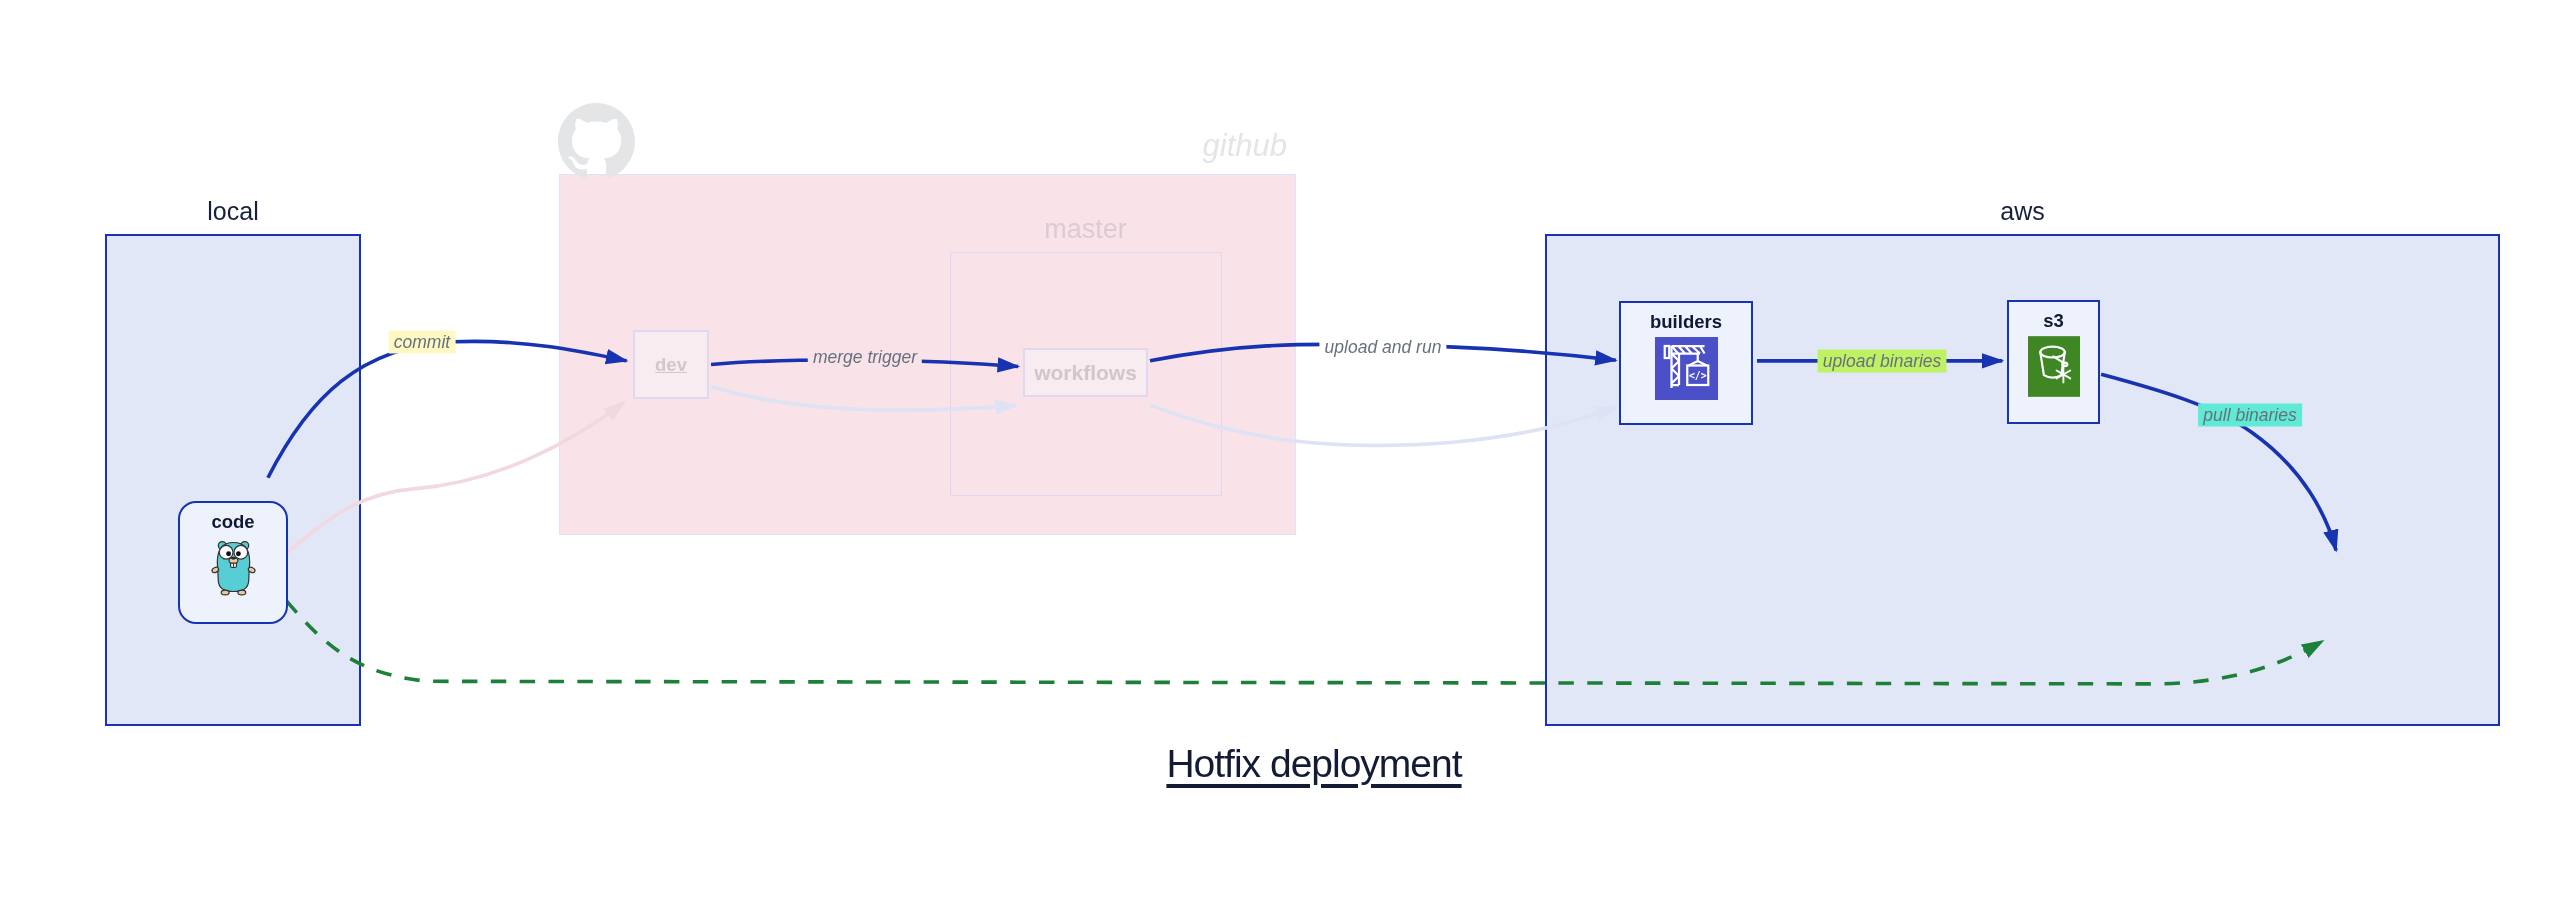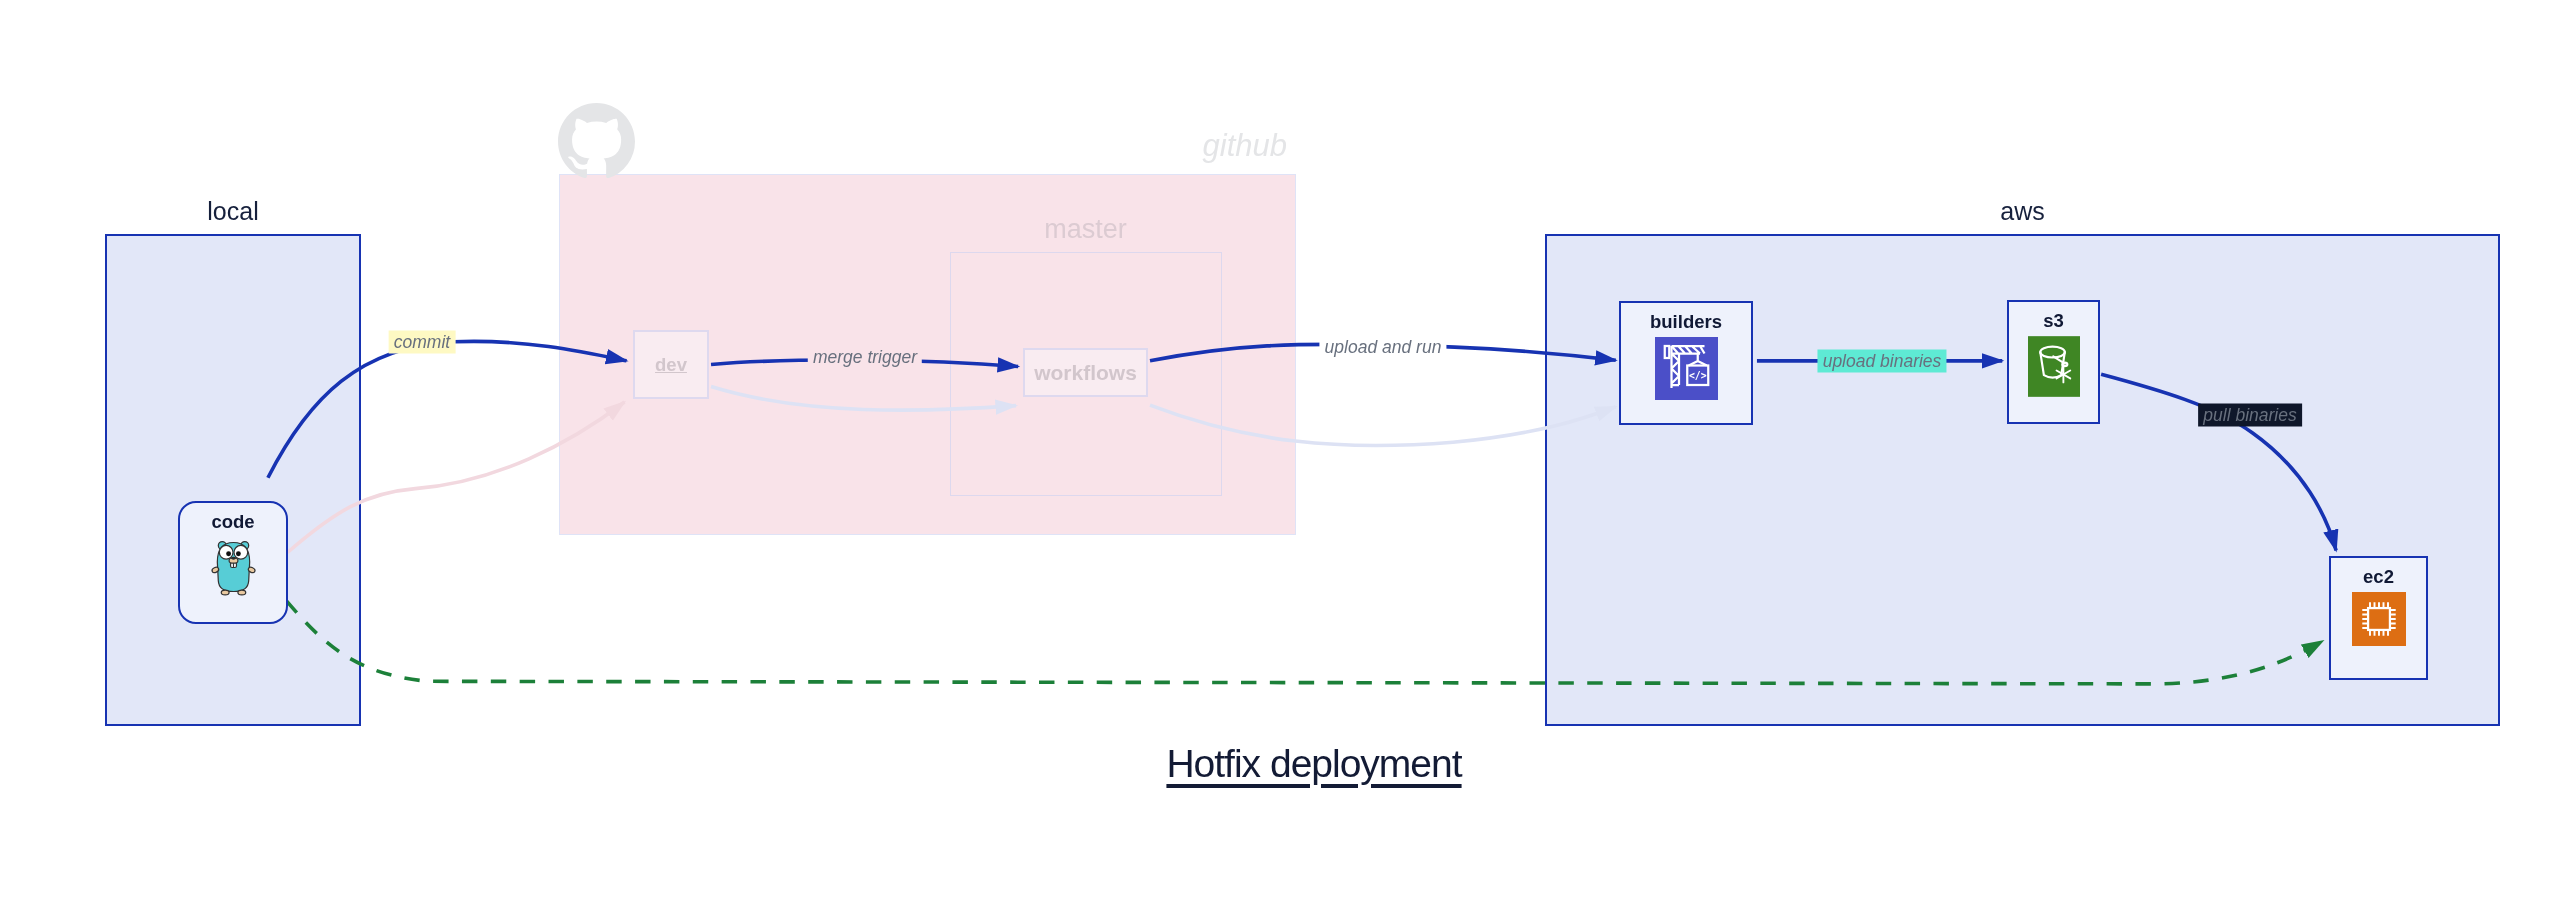--- a/index.html
+++ b/index.html
@@ -44,22 +44,22 @@
   .node-icon{margin-top:4.1px;}
   
   .edge-label{
     position:absolute;z-index:4;transform:translate(-50%,-50%);
     font-style:italic;font-size:17.5px;color:#68707e;
     padding:1px 5.2px;white-space:nowrap;
   }
   #lbl-commit{left:422px;top:342px;background:#fef9c3;}
   #lbl-merge{left:865px;top:357px;background:#f9e3e9;text-align:right;}
   #lbl-upload-run{left:1383px;top:347px;background:#ffffff;}
-  #lbl-upload-bin{left:1882px;top:361px;background:#5eead4;}
-  #lbl-pull-bin{left:2250px;top:415px;background:#0f172a;text-align:right;}
+  #lbl-upload-bin{left:1882px;top:361px;background:#bef264;}
+  #lbl-pull-bin{left:2250px;top:415px;background:#5eead4;text-align:right;}
   
   #diagram-title{
     position:absolute;z-index:4;left:1302px;top:742px;transform:translateX(-50%);
     font-size:39px;letter-spacing:-1px;color:#131b35;
     text-decoration:underline;text-decoration-thickness:3.6px;text-underline-offset:7.2px;
     white-space:nowrap;
     margin-left:12px;
   }
 </style>
 </head>
@@ -168,28 +168,20 @@
         <ellipse cx="51" cy="39" rx="3.5" ry="2.5"></ellipse>
       </g>
       <g stroke="#fff" stroke-width="2.6" stroke-linecap="round">
         <path d="M49 42 V64"></path>
         <path d="M39.5 47.5 L58.5 58.5"></path>
         <path d="M58.5 47.5 L39.5 58.5"></path>
       </g>
     </svg>
   </div>
 
-  <div class="node" id="node-ec2">
-    <div class="node-label">ec2</div>
-    <svg class="node-icon" width="54" height="54" viewBox="0 0 84 84">
-      <rect width="84" height="84" fill="#dd6e13"></rect>
-      <rect x="25" y="25" width="34" height="34" fill="none" stroke="#fff" stroke-width="3.5"></rect>
-      <path stroke="#fff" stroke-width="3" d="M28 25 V16 M35 25 V16 M42 25 V16 M49 25 V16 M56 25 V16 M28 59 V68 M35 59 V68 M42 59 V68 M49 59 V68 M56 59 V68 M25 28 H16 M25 35 H16 M25 42 H16 M25 49 H16 M25 56 H16 M59 28 H68 M59 35 H68 M59 42 H68 M59 49 H68 M59 56 H68"></path>
-    </svg>
-  </div>
 
   <span class="edge-label" id="lbl-commit">commit</span>
   <span class="edge-label" id="lbl-merge">merge trigger</span>
   <span class="edge-label" id="lbl-upload-run">upload and run</span>
   <span class="edge-label" id="lbl-upload-bin">upload binaries</span>
   <span class="edge-label" id="lbl-pull-bin">pull binaries</span>
 
   <div id="diagram-title">Hotfix deployment</div>
 
 </div>

